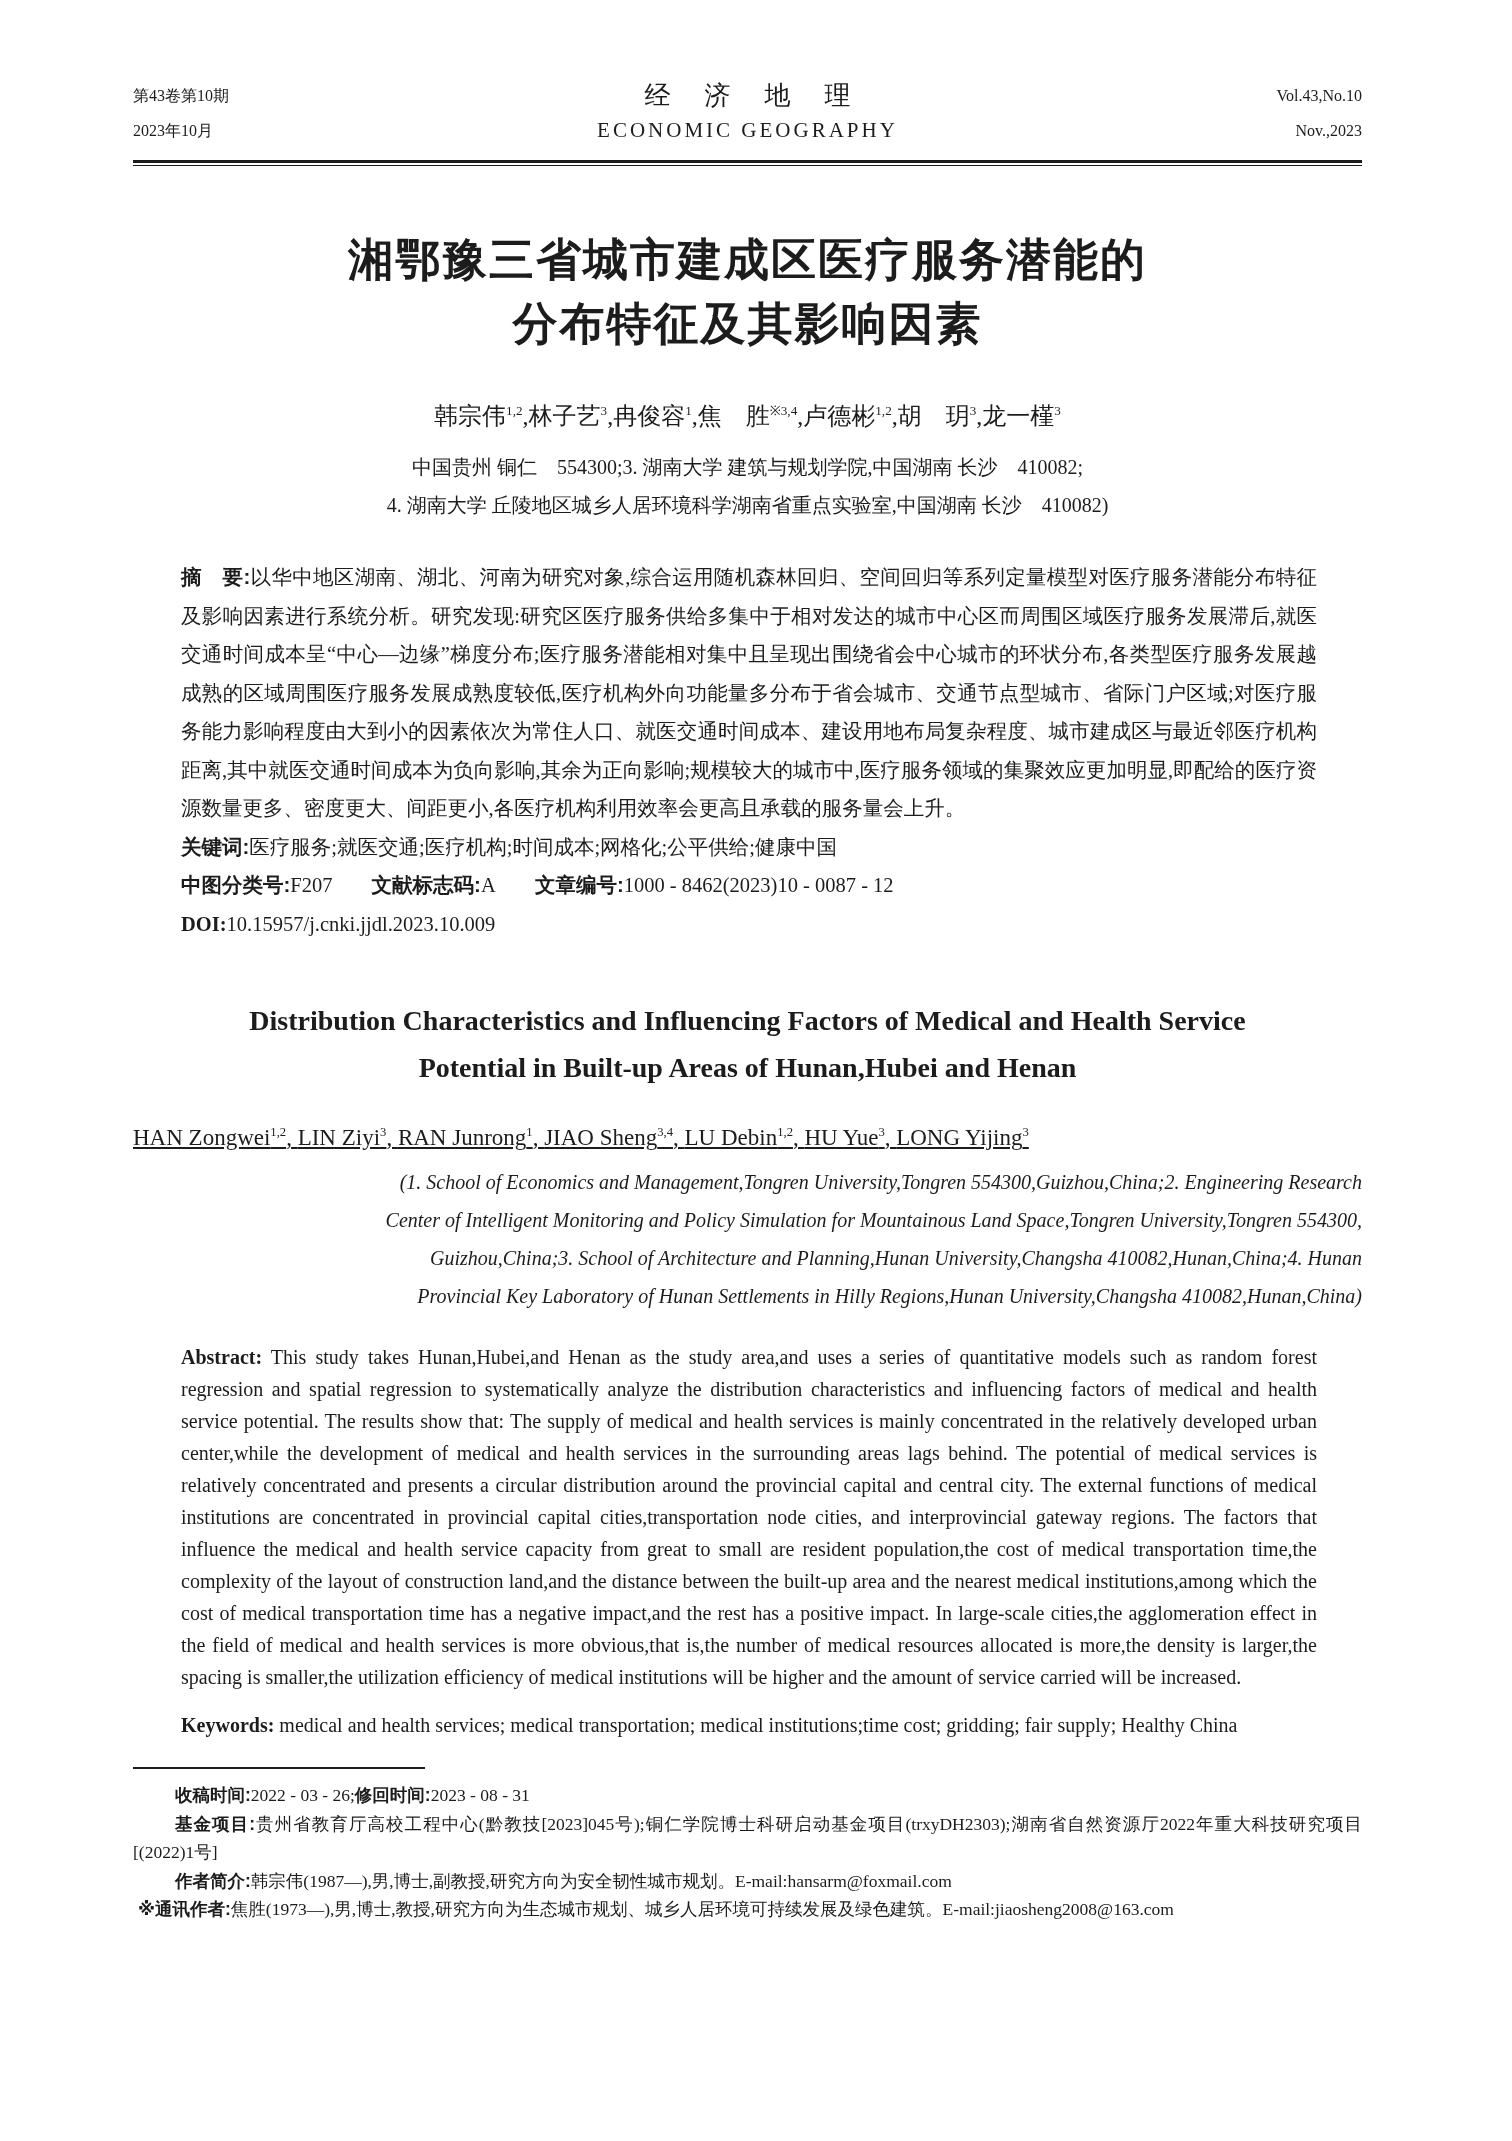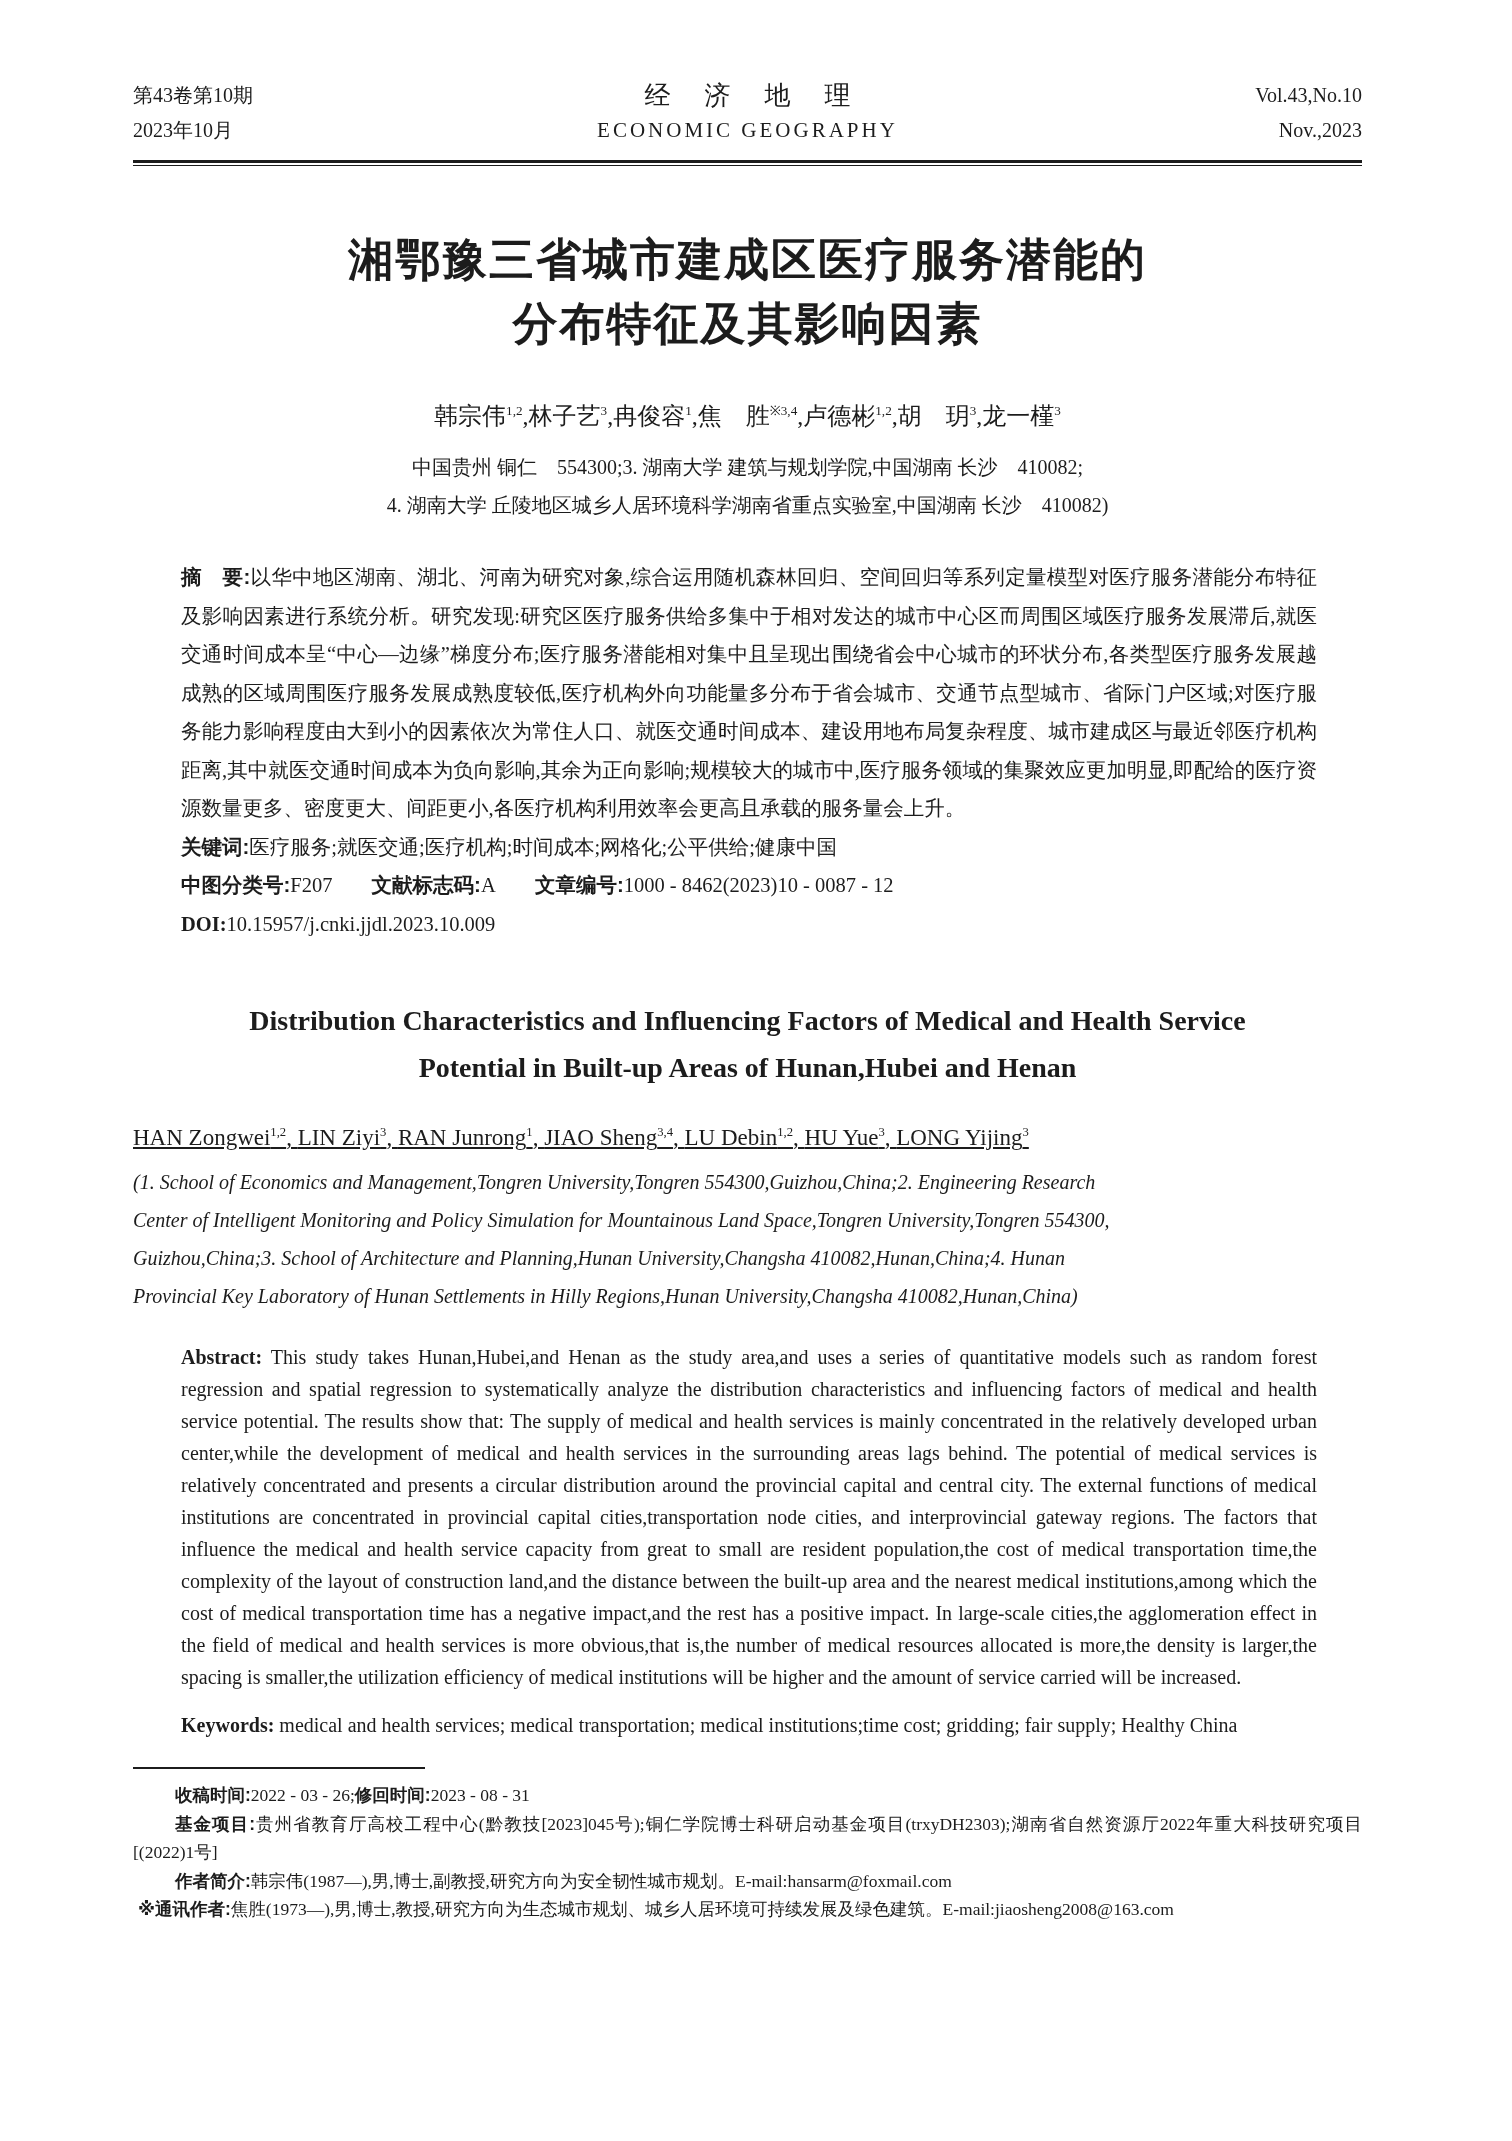--- a/index.html
+++ b/index.html
@@ -5,21 +5,21 @@
   * { margin:0; padding:0; box-sizing:border-box; }
   html,body { background:#e9e9e9; }
   .page {
     width:1512px; height:2141px; margin:0 auto; background:#ffffff; color:#1c1c1c;
     font-family:"Liberation Serif","DejaVu Serif",serif; overflow:hidden; position:relative;
   }
   .content { padding:78px 150px 0 133px; }
 
   
   .journal-header { display:flex; justify-content:space-between; align-items:flex-start; }
-  .jh-side { font-size:20px; line-height:35px; width:250px; }
+  .jh-side { font-size:16px; line-height:35px; width:250px; }
   .jh-right { text-align:right; }
   .jh-center { flex:1; text-align:center; }
   .journal-cn { font-size:26px; line-height:35px; letter-spacing:34px; text-indent:34px; white-space:nowrap; }
   .journal-en { font-size:21px; line-height:35px; letter-spacing:3px; }
   .header-rule { margin-top:12px; height:6px; border-top:3px solid #1c1c1c; border-bottom:1.5px solid #1c1c1c; }
 
   
   .title-cn { margin-top:62px; text-align:center; font-family:"Liberation Sans","DejaVu Sans",sans-serif;
               font-weight:bold; font-size:45px; line-height:64px; letter-spacing:2px; }
   .authors-cn { margin-top:44px; text-align:center; font-size:24px; }
@@ -29,21 +29,21 @@
   
   .abs-block { margin:34px 45px 0 48px; }
   .abs-block p { font-size:20.5px; line-height:38.5px; text-align:justify; }
   .hei { font-family:"Liberation Sans","DejaVu Sans",sans-serif; font-weight:bold; }
   .meta-item { margin-right:34px; }
   .doi-label { font-weight:bold; }
 
   
   .title-en { margin-top:54px; text-align:center; font-weight:bold; font-size:28px; line-height:47px; }
   .authors-en { margin-top:34px; text-align:left; font-size:23px;text-decoration:underline; }
-  .affils-en { margin-top:12px; text-align:left; font-style:italic; font-size:20px; line-height:38px; }
+  .affils-en { margin-top:12px; text-align:right; font-style:italic; font-size:20px; line-height:38px; }
   .abs-block-en { margin:26px 45px 0 48px; }
   .abs-block-en p { font-size:20px; line-height:32px; text-align:justify;margin-top:16px; }
 
   
   .footnote-rule { margin-top:26px; width:292px; border-top:2px solid #1c1c1c; }
   .footnotes { margin-top:12px; font-size:17.5px; line-height:28.5px; }
   .footnotes p { text-align:justify; text-indent:42px; }
   .footnotes p.corr { text-indent:5px; }
 </style>
 </head>

